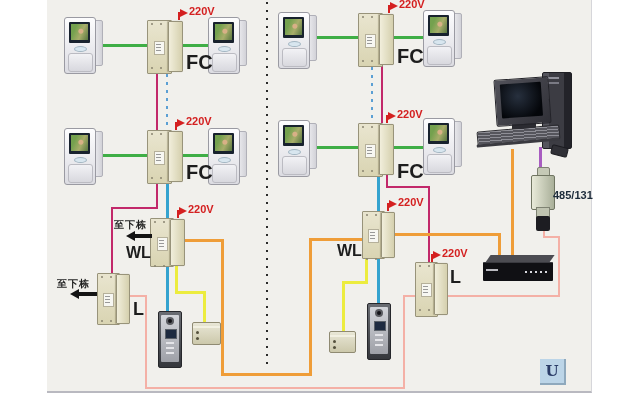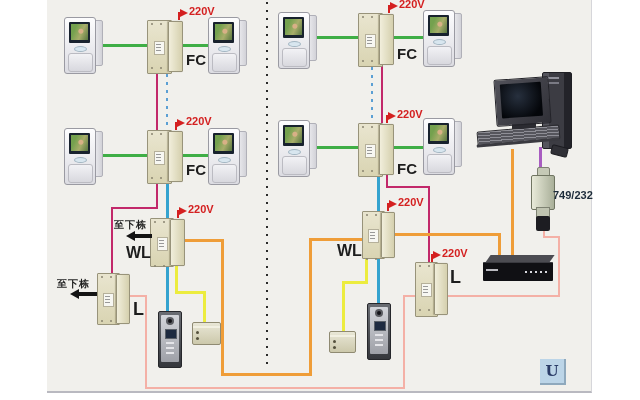--- a/index.html
+++ b/index.html
@@ -67,21 +67,21 @@
   .pwr{position:absolute;width:62px;height:16px;z-index:3;}
   .pwr-line{position:absolute;left:0;top:6px;width:2px;height:8px;background:#d42020;}
   .pwr-arrow{position:absolute;left:2px;top:3px;width:0;height:0;border-left:8px solid #d42020;border-top:4px solid rgba(0,0,0,0);border-bottom:4px solid rgba(0,0,0,0);}
   .pwr-text{position:absolute;left:11px;top:-1px;font-size:11px;font-weight:bold;color:#d42020;}
   
   .barrow{position:absolute;height:12px;z-index:3;}
   .ba-head{position:absolute;left:0;top:0;width:0;height:0;border-right:9px solid #141414;border-top:5px solid rgba(0,0,0,0);border-bottom:5px solid rgba(0,0,0,0);}
   .ba-shaft{position:absolute;left:8px;top:3px;height:4px;background:#141414;}
   .lbl{position:absolute;z-index:3;font-weight:bold;color:#1d1d1d;}
   .cjk{font-size:10px;letter-spacing:1px;}
-  .unit{font-size:15px;}
+  .unit{font-size:20px;}
   .conv-lbl{font-size:11px;color:#1c2b3a;}
   .ulogo{position:absolute;left:540px;top:359px;width:24px;height:24px;z-index:3;background:#bcd5e8;
     border-right:2px solid #8fa9bd;border-bottom:2px solid #8fa9bd;text-align:center;}
   .ulogo span{font-family:"DejaVu Serif",serif;font-weight:bold;font-size:15px;color:#2a3c68;line-height:24px;}
 </style>
 </head>
 <body>
 
 <div class="stage"></div>
 <div class="divider"></div>
@@ -362,15 +362,15 @@
 
 <div class="lbl unit" style="left:186px;top:51px">FC</div>
 <div class="lbl unit" style="left:186px;top:161px">FC</div>
 <div class="lbl unit" style="left:397px;top:45px">FC</div>
 <div class="lbl unit" style="left:397px;top:160px">FC</div>
 <div class="lbl unit" style="left:126px;top:244px;font-size:16px">WL</div>
 <div class="lbl unit" style="left:337px;top:242px;font-size:16px">WL</div>
 <div class="lbl unit" style="left:133px;top:299px;font-size:18px">L</div>
 <div class="lbl unit" style="left:450px;top:267px;font-size:18px">L</div>
 
-<div class="lbl conv-lbl" style="left:553px;top:189px">749/232</div>
+<div class="lbl conv-lbl" style="left:553px;top:189px">485/131</div>
 
 <div class="ulogo"><span>U</span></div>
 
 </body></html>

